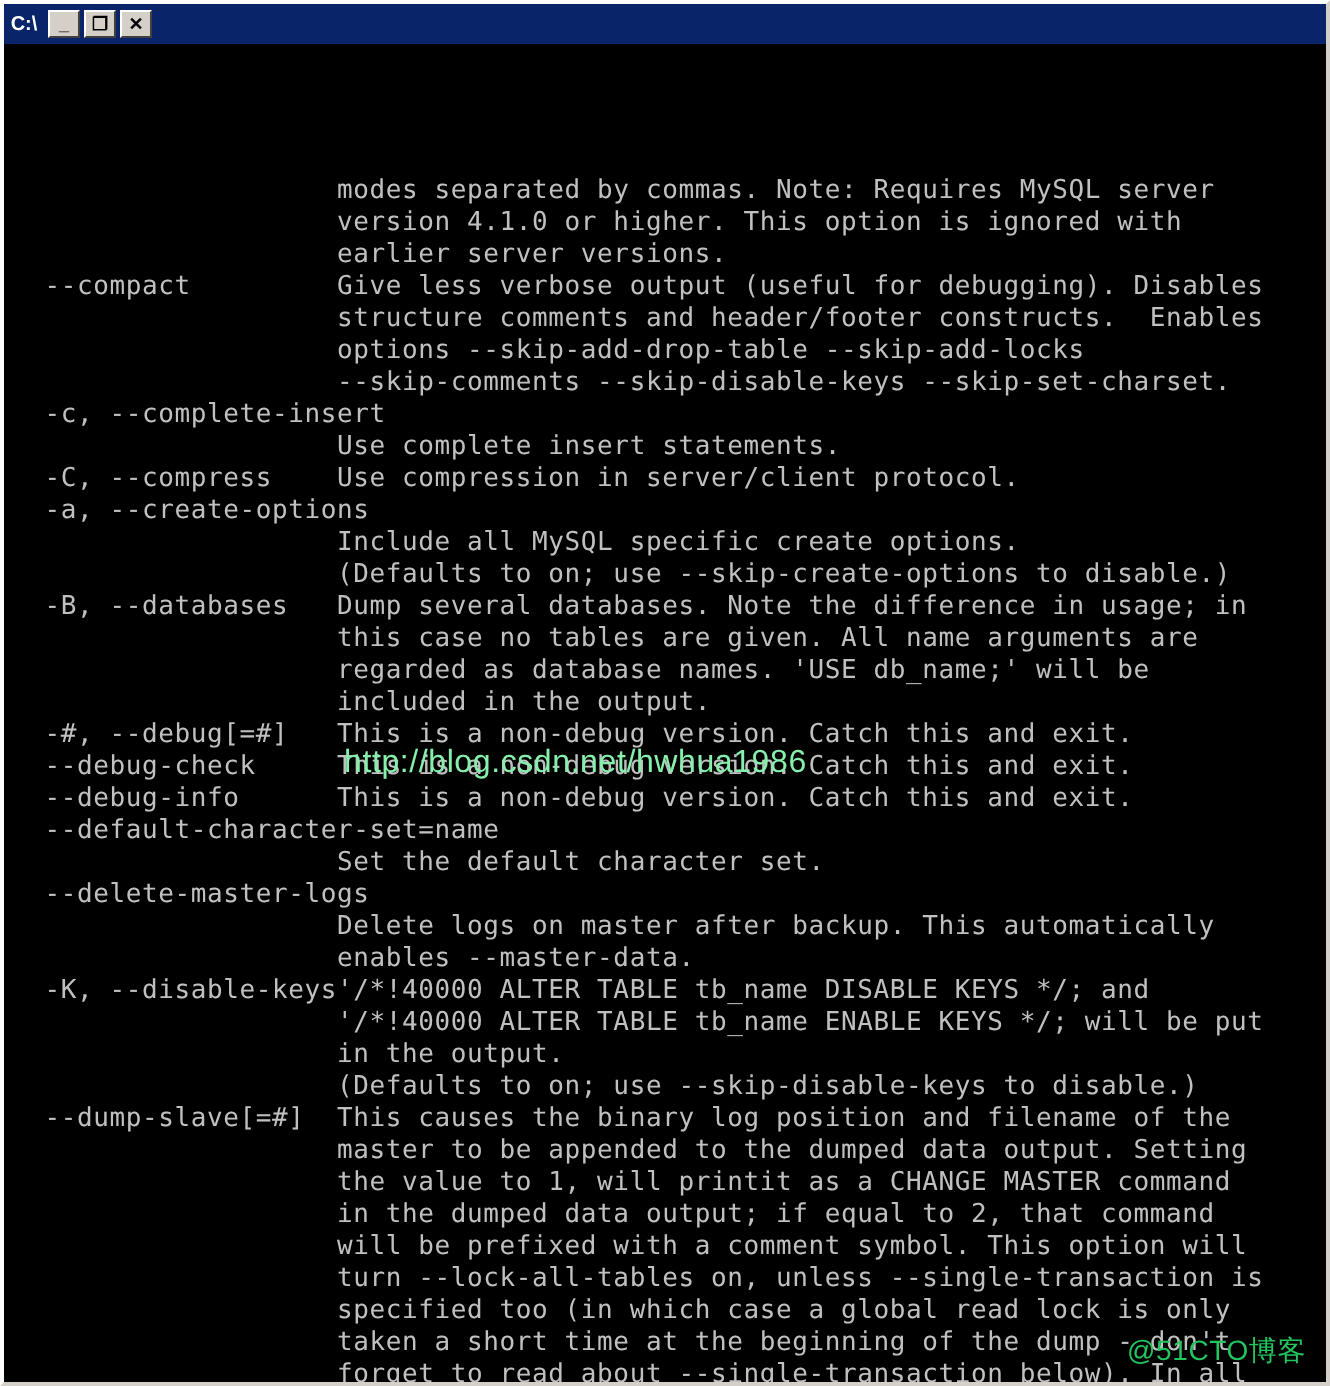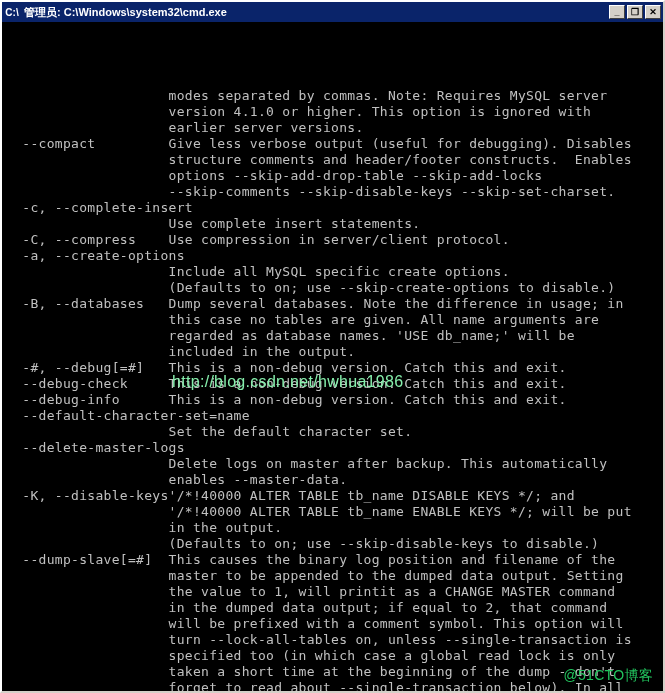--- a/index.html
+++ b/index.html
@@ -83,21 +83,20 @@
     font-size: 14px;
     pointer-events:none;
   }
 </style>
 </head>
 <body>
 
 <div class="window">
   <div class="titlebar">
     <span class="icon-slot">C:\</span>
-    <span class="title-text">管理员: C:\Windows\system32\cmd.exe</span>
     <div class="win-btns">
       <div class="win-btn">_</div>
       <div class="win-btn">❐</div>
       <div class="win-btn">✕</div>
     </div>
   </div>
   <div class="terminal" id="term">
     <div class="watermark1">http://blog.csdn.net/hwhua1986</div>
     <div class="watermark2">@51CTO博客</div>
   <div class="line">                    modes separated by commas. Note: Requires MySQL server</div><div class="line">                    version 4.1.0 or higher. This option is ignored with</div><div class="line">                    earlier server versions.</div><div class="line">  --compact         Give less verbose output (useful for debugging). Disables</div><div class="line">                    structure comments and header/footer constructs.  Enables</div><div class="line">                    options --skip-add-drop-table --skip-add-locks</div><div class="line">                    --skip-comments --skip-disable-keys --skip-set-charset.</div><div class="line">  -c, --complete-insert</div><div class="line">                    Use complete insert statements.</div><div class="line">  -C, --compress    Use compression in server/client protocol.</div><div class="line">  -a, --create-options</div><div class="line">                    Include all MySQL specific create options.</div><div class="line">                    (Defaults to on; use --skip-create-options to disable.)</div><div class="line">  -B, --databases   Dump several databases. Note the difference in usage; in</div><div class="line">                    this case no tables are given. All name arguments are</div><div class="line">                    regarded as database names. 'USE db_name;' will be</div><div class="line">                    included in the output.</div><div class="line">  -#, --debug[=#]   This is a non-debug version. Catch this and exit.</div><div class="line">  --debug-check     This is a non-debug version. Catch this and exit.</div><div class="line">  --debug-info      This is a non-debug version. Catch this and exit.</div><div class="line">  --default-character-set=name</div><div class="line">                    Set the default character set.</div><div class="line">  --delete-master-logs</div><div class="line">                    Delete logs on master after backup. This automatically</div><div class="line">                    enables --master-data.</div><div class="line">  -K, --disable-keys'/*!40000 ALTER TABLE tb_name DISABLE KEYS */; and</div><div class="line">                    '/*!40000 ALTER TABLE tb_name ENABLE KEYS */; will be put</div><div class="line">                    in the output.</div><div class="line">                    (Defaults to on; use --skip-disable-keys to disable.)</div><div class="line">  --dump-slave[=#]  This causes the binary log position and filename of the</div><div class="line">                    master to be appended to the dumped data output. Setting</div><div class="line">                    the value to 1, will printit as a CHANGE MASTER command</div><div class="line">                    in the dumped data output; if equal to 2, that command</div><div class="line">                    will be prefixed with a comment symbol. This option will</div><div class="line">                    turn --lock-all-tables on, unless --single-transaction is</div><div class="line">                    specified too (in which case a global read lock is only</div><div class="line">                    taken a short time at the beginning of the dump - don't</div><div class="line">                    forget to read about --single-transaction below). In all</div></div>

